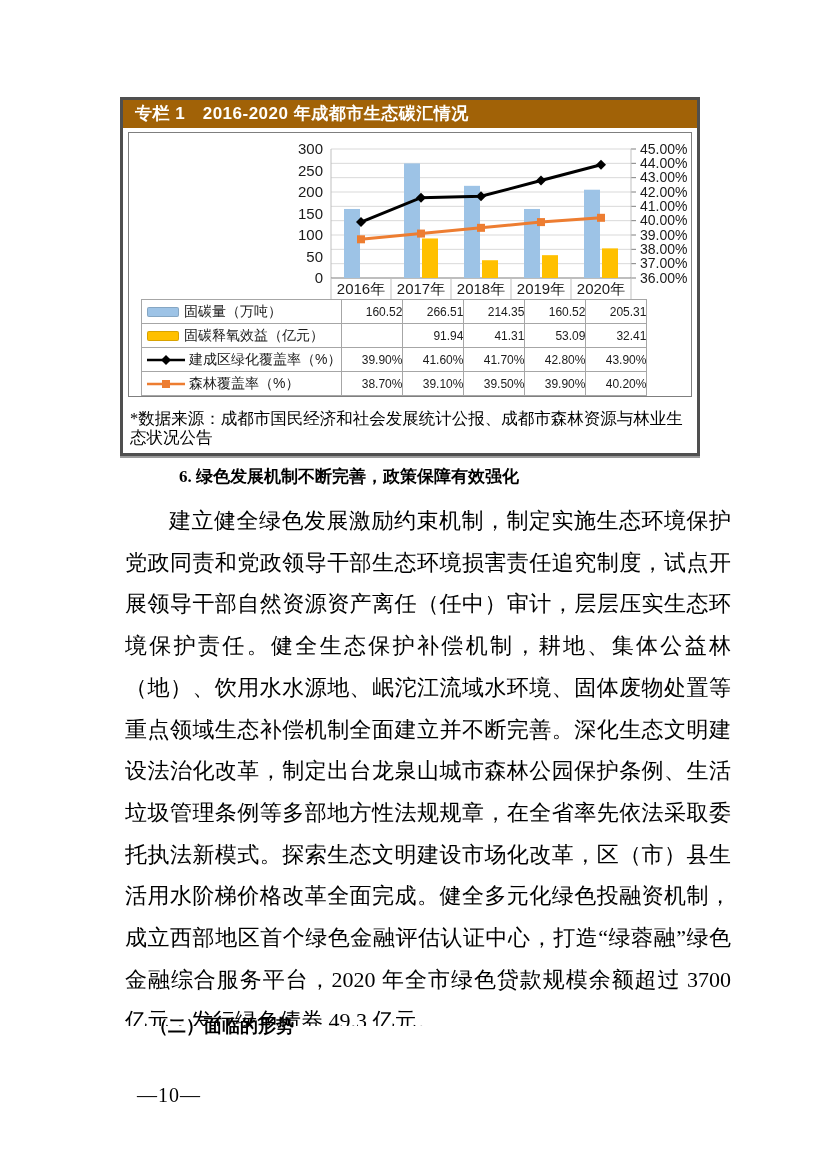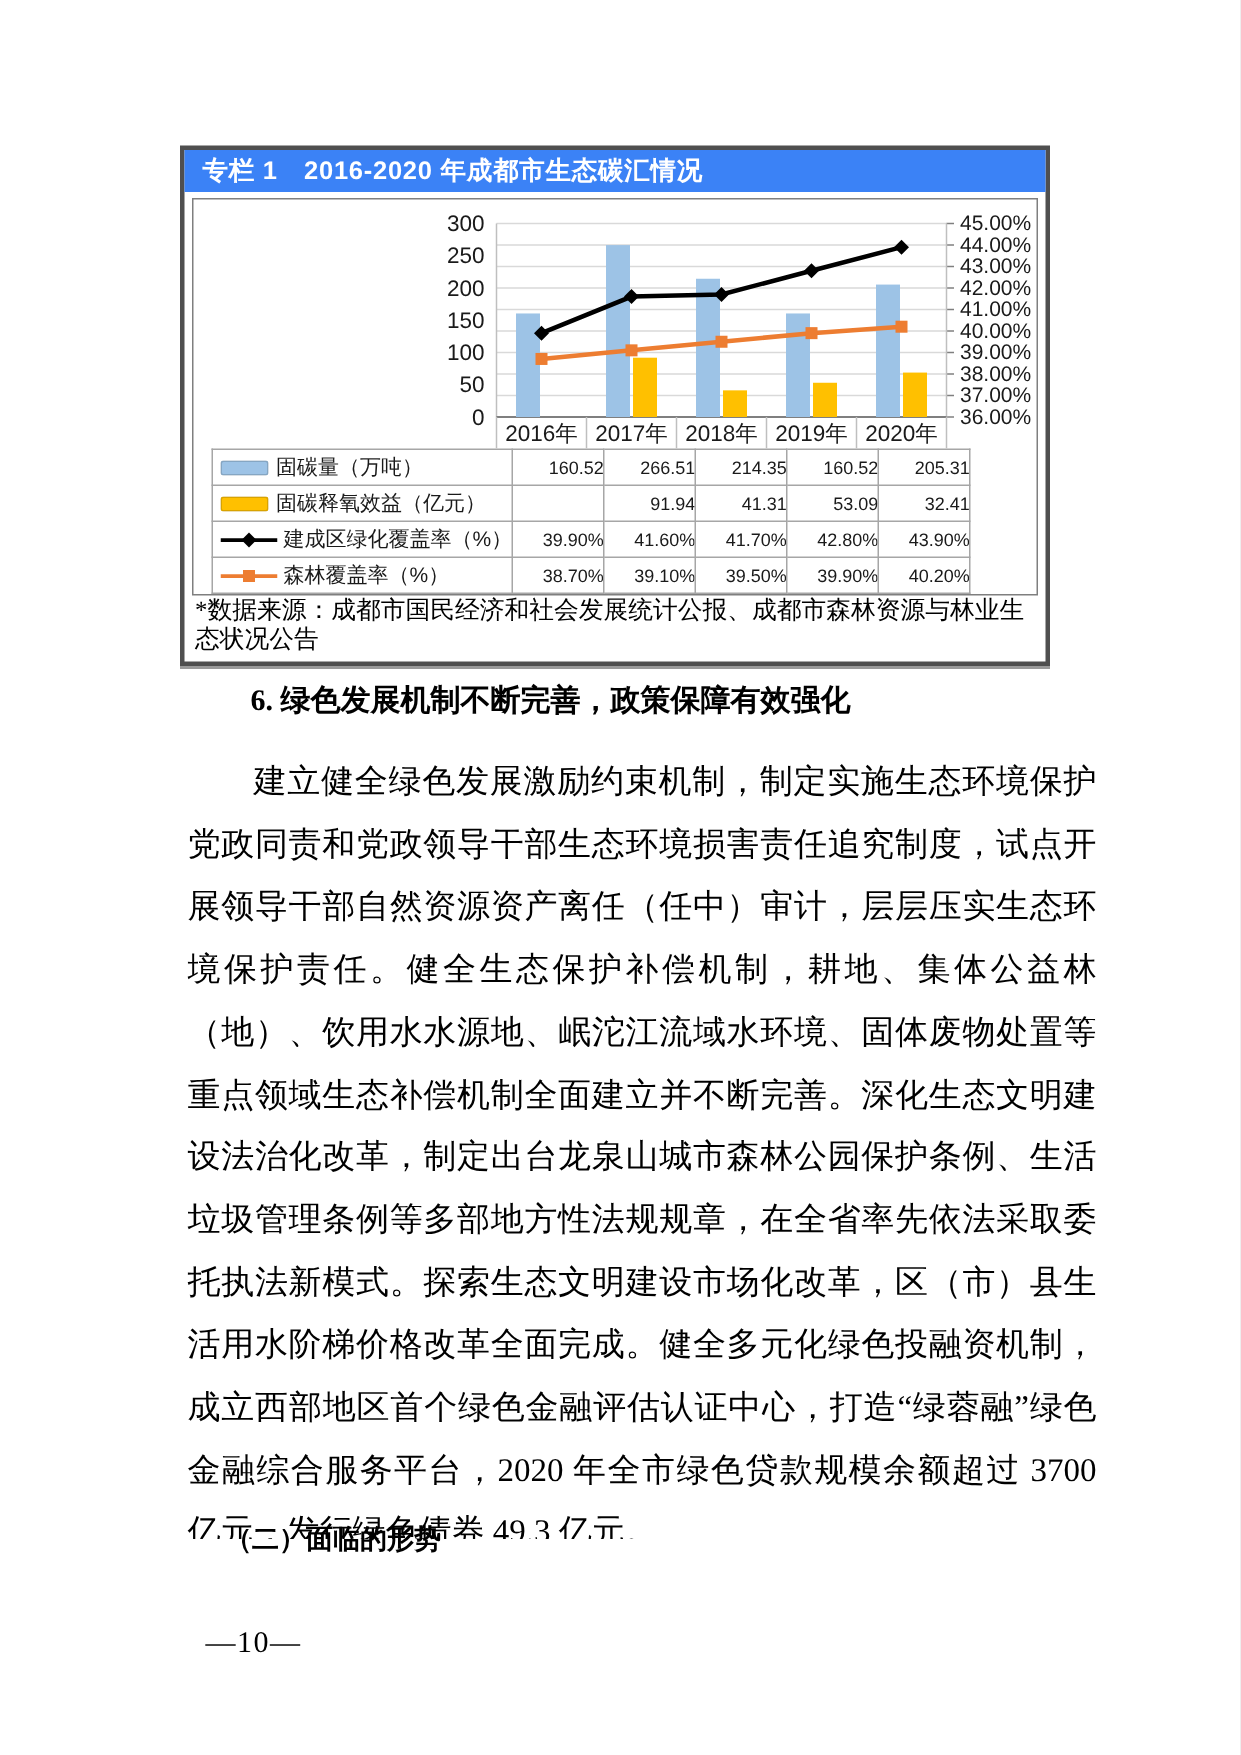--- a/index.html
+++ b/index.html
@@ -16,21 +16,21 @@
   
   .column-box{
     position:absolute;left:120px;top:97px;width:580px;
     border:3px solid #4f4f4f;
     box-sizing:border-box;
     background:#fff;
     box-shadow:0 2px 0 #9a9a9a;
   }
   .column-header{
     height:28px;line-height:28px;
-    background:#3b82f6;color:#ffffff;
+    background:#a16207;color:#ffffff;
     font-family:"Liberation Sans","DejaVu Sans",sans-serif;
     font-size:17px;font-weight:bold;
     padding-left:12px;
     letter-spacing:0.5px;
     white-space:nowrap;overflow:hidden;
   }
   .inner-panel{
     margin:4px 5px 0 5px;
     border:1px solid #7f7f7f;
     background:#ffffff;
@@ -57,30 +57,30 @@
     width:60px;text-align:right;
     font-size:12px;color:#1a1a1a;
   }
   .swatch-bar{
     display:inline-block;width:32px;height:10px;
     border-radius:2px;vertical-align:-1px;margin-right:5px;
     border:1px solid rgba(0,0,0,0.15);box-sizing:border-box;
   }
   .swatch-line{vertical-align:-2px;margin-right:4px;}
   .footnote{
-    margin:0 7px 6px 7px;
+    margin:12px 7px 6px 7px;
     font-size:16.5px;line-height:19px;
     color:#000;
     font-style:normal;
   }
 
   
   .heading-num{
     position:absolute;left:112px;top:449px;width:606px;
-    margin:4px;font-size:20px;font-weight:bold;
+    margin:16px;font-size:17px;font-weight:bold;
     padding-left:51px;box-sizing:border-box;
     white-space:nowrap;
   }
   .body-text{
     position:absolute;left:112px;top:487px;width:606px;height:526px;
     margin:13px;
     font-size:22px;line-height:41.7px;
     text-align:justify;
     text-indent:2em;
     overflow:hidden;

